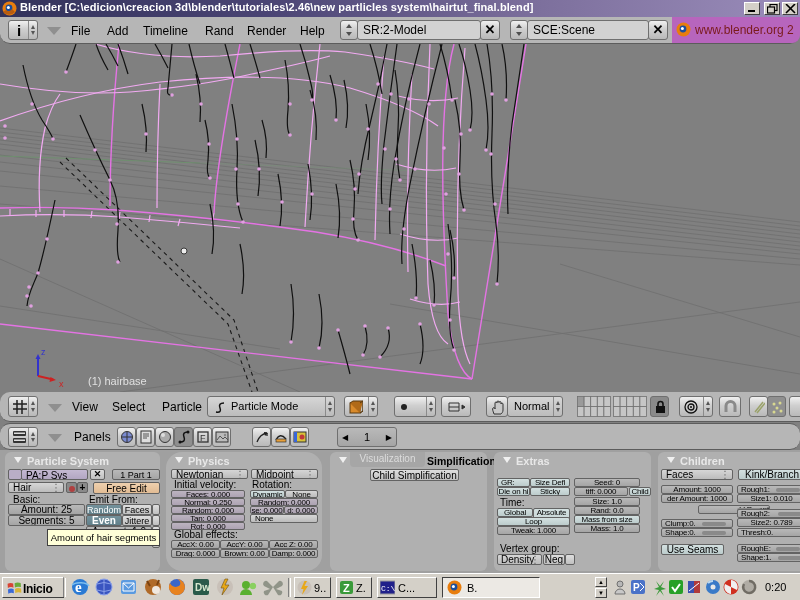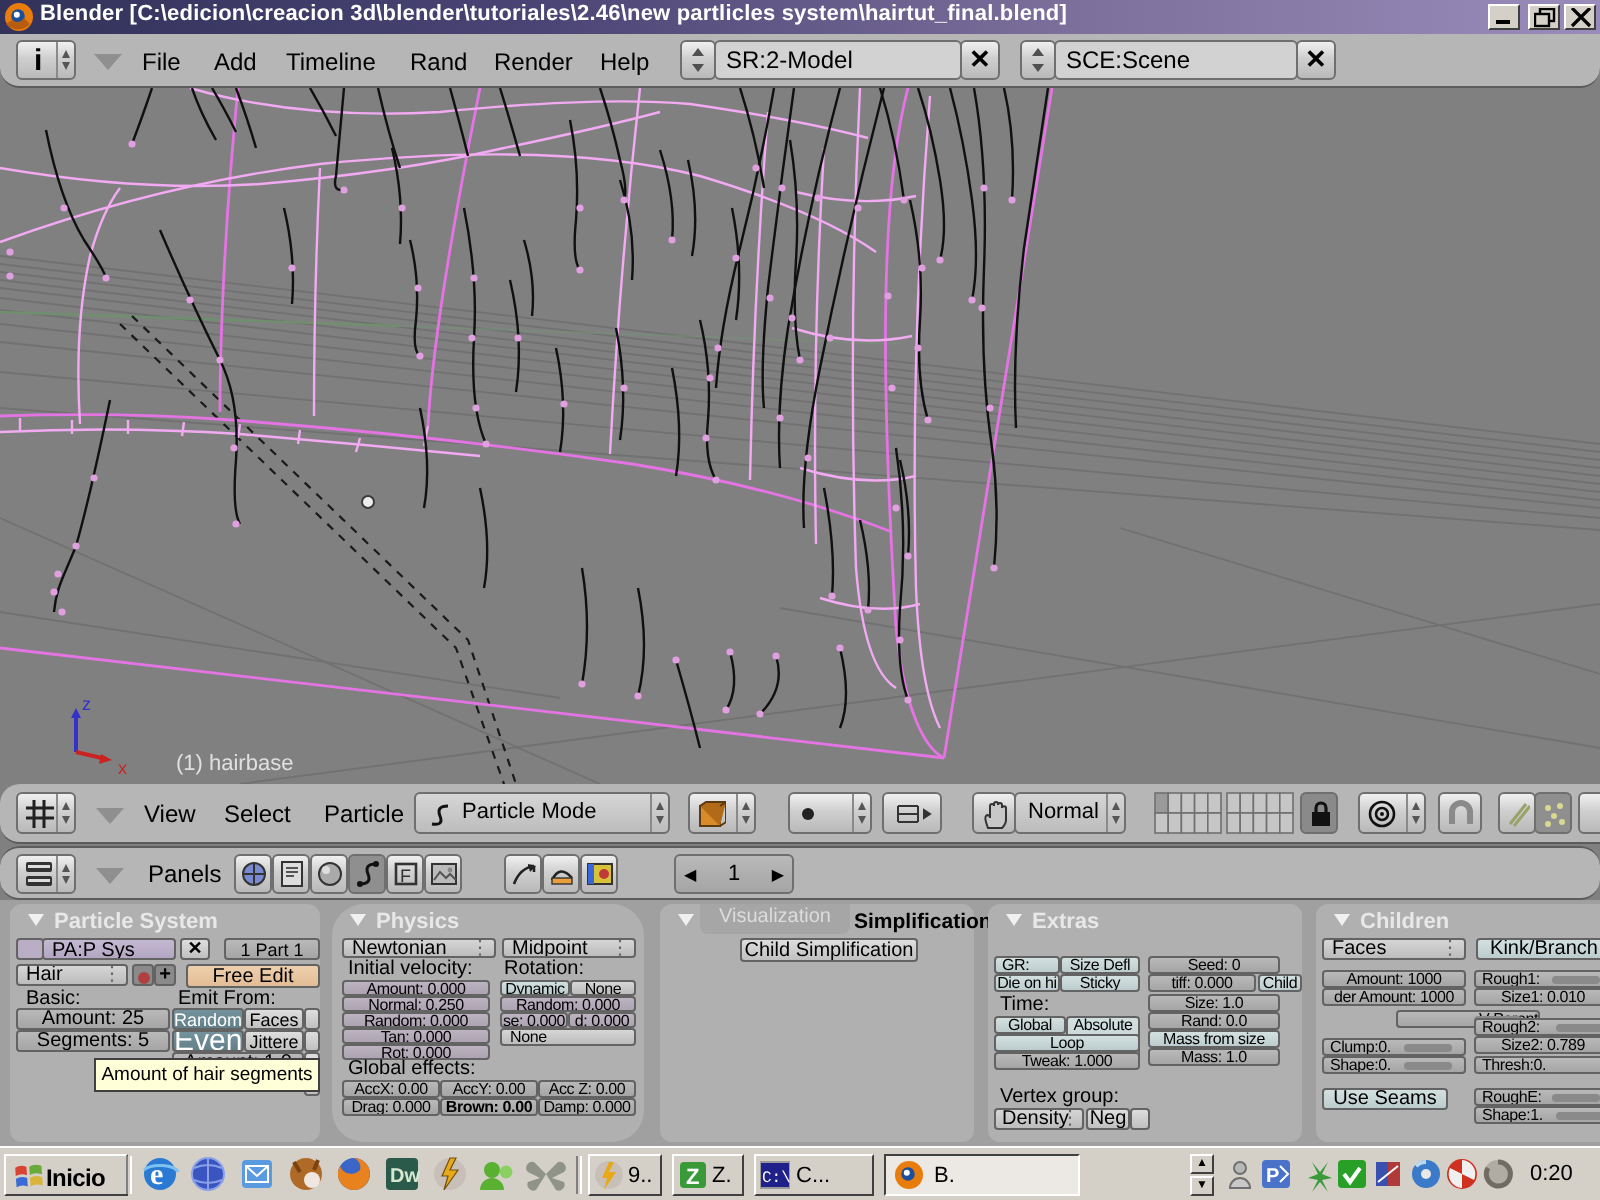--- a/index.html
+++ b/index.html
@@ -95,20 +95,28 @@
       </div>
     <div class="abs hbtn" style="left:357px;top:3px;width:124px;height:20px;background:#d2d2d2;font-size:12px;padding:2px 0 0 5px;">SR:2-Model</div>
     <div class="abs hbtn" style="left:480px;top:3px;width:20px;height:20px;text-align:center;font-weight:bold;font-size:13px;line-height:18px;">✕</div>
 
     <div class="abs hbtn" style="left:510px;top:3px;width:18px;height:20px;">
         <div class="sparrow" style="top:0;bottom:0;"></div>
       </div>
     <div class="abs hbtn" style="left:527px;top:3px;width:122px;height:20px;background:#d2d2d2;font-size:12px;padding:2px 0 0 5px;">SCE:Scene</div>
     <div class="abs hbtn" style="left:648px;top:3px;width:20px;height:20px;text-align:center;font-weight:bold;font-size:13px;line-height:18px;">✕</div>
 
+    <div class="abs" style="left:672px;top:0;width:128px;height:26px;background:#b765bd;border-radius:0 0 8px 0;">
+      <svg class="abs" style="left:4px;top:5px" width="15" height="15" viewBox="0 0 15 15">
+        <circle cx="7.5" cy="7.5" r="7" fill="#e87d0d"></circle>
+        <circle cx="7" cy="7" r="3.4" fill="#1b4e9b"></circle>
+        <circle cx="6.4" cy="6.4" r="1.5" fill="#fff"></circle>
+      </svg>
+      <div class="abs" style="left:23px;top:6px;font-size:12px;color:#7a1a1a;">www.blender.org 2</div>
+    </div>
   </div>
 
   <div class="abs" style="left:0;top:44px;width:800px;height:348px;background:#808080;">
     <svg width="800" height="348" viewBox="0 0 800 348">
 
       <g stroke="#717171" stroke-width="0.9" fill="none">
         <path d="M0,84 L800,178"></path>
         <path d="M0,88 L800,182"></path>
         <path d="M0,92 L800,186"></path>
         <path d="M0,96 L800,190"></path>
@@ -513,53 +521,53 @@
         </div>
       <div class="bb" style="left:72px;top:30px;width:11px;height:11px;background:#8a8a8a;font-weight:bold;line-height:9px;">+</div>
       <div class="bb" style="left:88px;top:30px;width:67px;height:12px;background:linear-gradient(#eed0ae,#e2bc94);line-height:11px;">Free Edit</div>
       <div class="abs lbl" style="left:8px;top:43px;line-height:10px;">Basic:</div>
       <div class="abs lbl" style="left:84px;top:43px;line-height:10px;">Emit From:</div>
       <div class="bb numg" style="left:3px;top:52px;width:77px;height:11px;line-height:10px;">Amount: 25</div>
       <div class="bb tog-on" style="left:81px;top:52px;width:36px;height:11px;line-height:10px;font-size:9px;">Random</div>
       <div class="bb" style="left:117px;top:52px;width:30px;height:11px;line-height:10px;font-size:9px;">Faces</div>
       <div class="bb" style="left:147px;top:52px;width:8px;height:11px;"></div>
       <div class="bb numg" style="left:3px;top:63px;width:77px;height:11px;line-height:10px;">Segments: 5</div>
-      <div class="bb tog-on" style="left:81px;top:63px;width:36px;height:11px;line-height:10px;font-size:15px;">Even</div>
+      <div class="bb tog-on" style="left:81px;top:63px;width:36px;height:11px;line-height:10px;font-size:10px;font-weight:bold;">Even</div>
       <div class="bb" style="left:117px;top:63px;width:30px;height:11px;line-height:10px;font-size:9px;">Jittere</div>
       <div class="bb" style="left:147px;top:63px;width:8px;height:11px;"></div>
       <div class="bb numg" style="left:81px;top:74px;width:66px;height:10px;line-height:9px;">Amount: 1.0</div>
       <div class="bb" style="left:147px;top:74px;width:8px;height:22px;"></div>
     </div>
 
     <div class="abs" style="left:47px;top:79px;width:113px;height:17px;background:#ffffd8;border:1px solid #404040;color:#000;font-size:9.5px;text-align:center;line-height:15px;z-index:5;white-space:nowrap;">Amount of hair segments</div>
 
     <div class="abs pnl" style="left:166px;top:2px;width:156px;height:119px;border-radius:16px;">
       <div class="abs" style="left:9px;top:5px;width:0;height:0;border-left:4px solid transparent;border-right:4px solid transparent;border-top:6px solid #f0f0f0;"></div>
       <div class="abs ptitle" style="left:22px;top:3px;">Physics</div>
       <div class="bb menufield" style="left:5px;top:17px;width:77px;height:10px;text-align:left;padding-left:4px;line-height:9px;">Newtonian<span style="position:absolute;right:2px;top:0;color:#666;">⋮</span></div>
       <div class="bb menufield" style="left:85px;top:17px;width:67px;height:10px;text-align:left;padding-left:4px;line-height:9px;">Midpoint<span style="position:absolute;right:2px;top:0;color:#666;">⋮</span></div>
       <div class="abs lbl" style="left:8px;top:28px;">Initial velocity:</div>
       <div class="abs lbl" style="left:86px;top:28px;">Rotation:</div>
-      <div class="bb num s8" style="left:5px;top:38px;width:74px;height:8px;">Amount: 0.000</div>
+      <div class="bb num s8" style="left:5px;top:38px;width:74px;height:8px;">Faces: 0.000</div>
       <div class="bb num s8" style="left:5px;top:46px;width:74px;height:8px;">Normal: 0.250</div>
       <div class="bb num s8" style="left:5px;top:54px;width:74px;height:8px;">Random: 0.000</div>
       <div class="bb num s8" style="left:5px;top:62px;width:74px;height:8px;">Tan: 0.000</div>
       <div class="bb num s8" style="left:5px;top:70px;width:74px;height:8px;">Rot: 0.000</div>
       <div class="bb tog-cy s8" style="left:84px;top:38px;width:35px;height:8px;">Dynamic</div>
       <div class="bb menufield s8" style="left:119px;top:38px;width:33px;height:8px;">None</div>
       <div class="bb num s8" style="left:84px;top:46px;width:68px;height:8px;">Random: 0.000</div>
       <div class="bb num s8" style="left:84px;top:54px;width:34px;height:8px;">se: 0.000</div>
       <div class="bb num s8" style="left:118px;top:54px;width:34px;height:8px;">d: 0.000</div>
       <div class="bb menufield s8" style="left:84px;top:62px;width:68px;height:9px;text-align:left;padding-left:4px;">None</div>
       <div class="abs lbl" style="left:8px;top:78px;">Global effects:</div>
       <div class="bb numg s8" style="left:5px;top:88px;width:49px;height:9px;">AccX: 0.00</div>
       <div class="bb numg s8" style="left:54px;top:88px;width:49px;height:9px;">AccY: 0.00</div>
       <div class="bb numg s8" style="left:103px;top:88px;width:49px;height:9px;">Acc Z: 0.00</div>
       <div class="bb numg s8" style="left:5px;top:97px;width:49px;height:9px;">Drag: 0.000</div>
-      <div class="bb numg s8" style="left:54px;top:97px;width:49px;height:9px;font-weight:bold;">Brown: 0.00</div>
+      <div class="bb numg s8" style="left:54px;top:97px;width:49px;height:9px;">Brown: 0.00</div>
       <div class="bb numg s8" style="left:103px;top:97px;width:49px;height:9px;">Damp: 0.000</div>
     </div>
 
     <div class="abs pnl" style="left:330px;top:2px;width:157px;height:119px;">
       <div class="abs" style="left:9px;top:5px;width:0;height:0;border-left:4px solid transparent;border-right:4px solid transparent;border-top:6px solid #f0f0f0;"></div>
       <div class="abs" style="left:20px;top:0px;width:75px;height:15px;background:#a6a6a6;border-radius:0 0 4px 4px;color:#dcdcdc;font-size:10px;text-align:center;line-height:14px;">Visualization</div>
       <div class="abs" style="left:97px;top:3px;color:#000;font-size:10.5px;font-weight:bold;">Simplification</div>
       <div class="bb" style="left:40px;top:17px;width:89px;height:12px;line-height:11px;">Child Simplification</div>
     </div>
 

